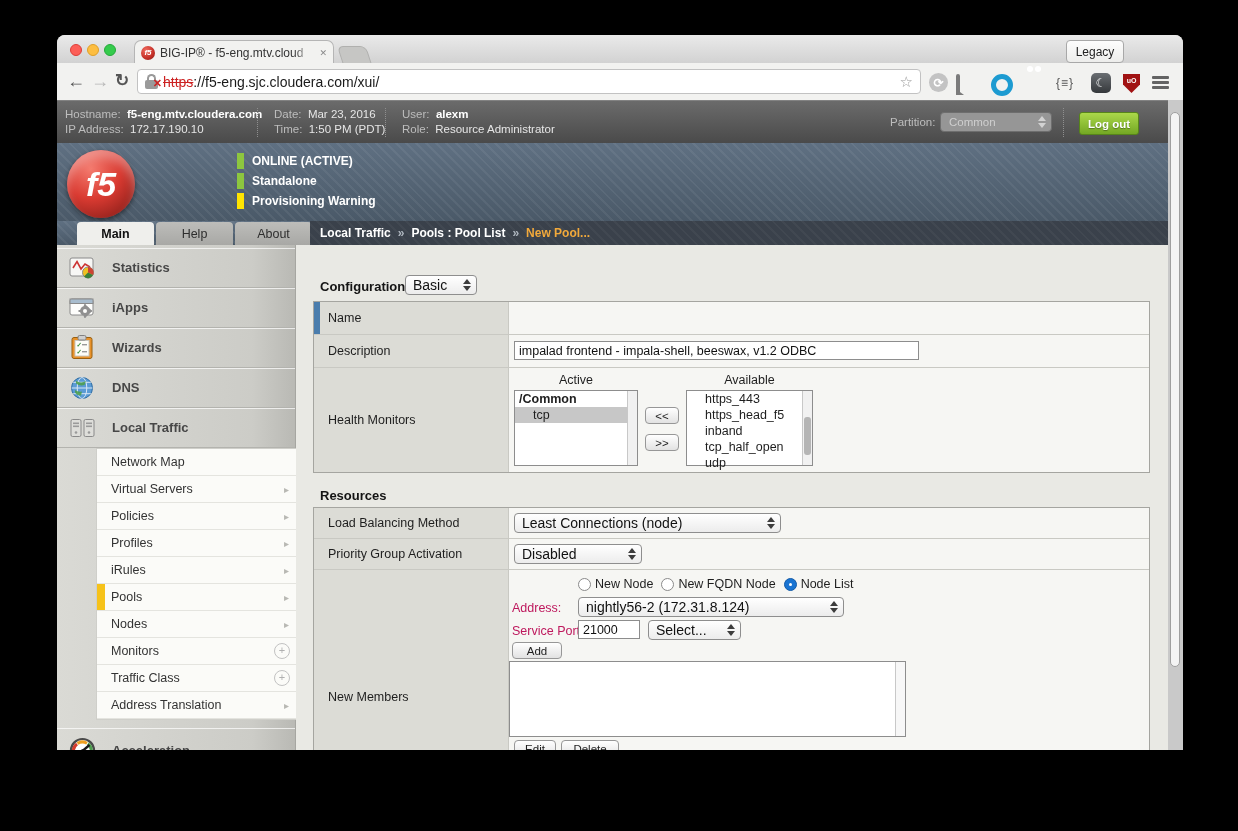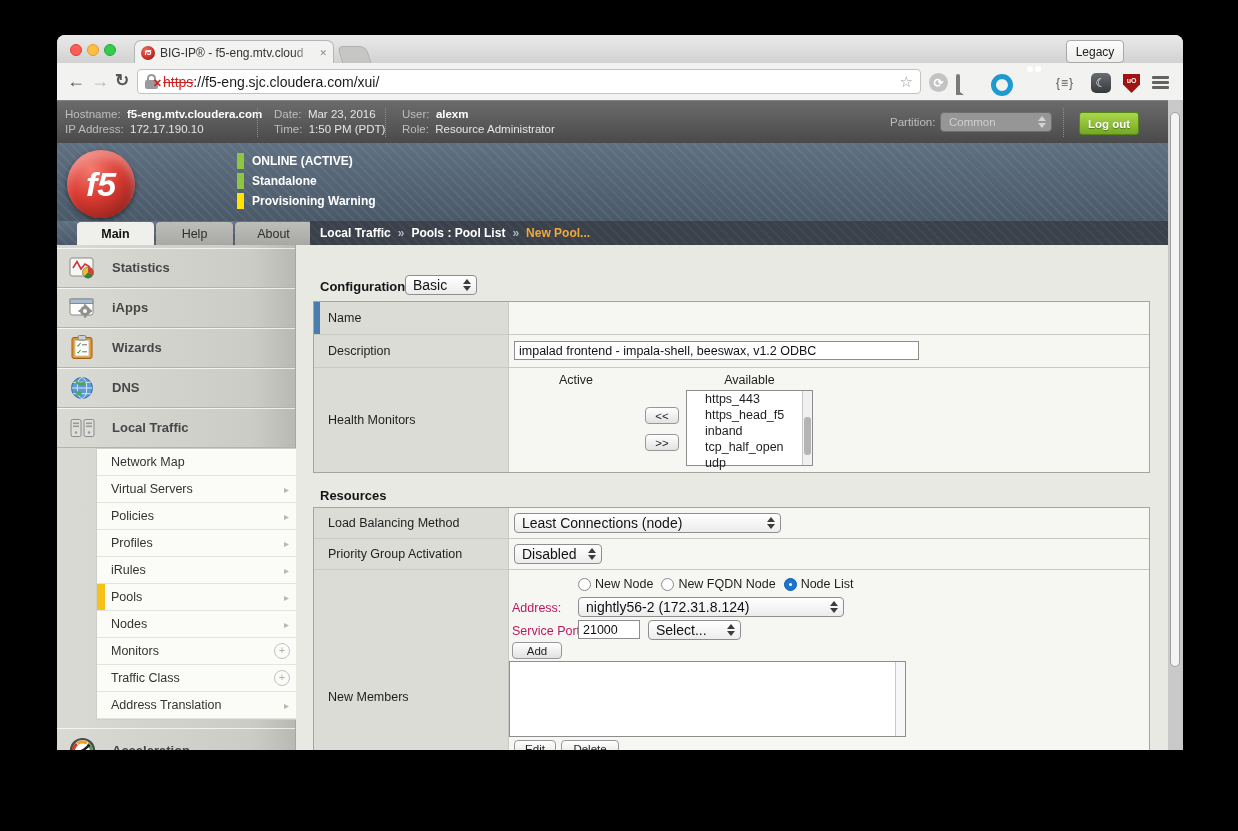--- a/index.html
+++ b/index.html
@@ -416,20 +416,25 @@
             <input class="tin" style="position: absolute; left: 5px; top: 6px; width: 405px;" value="impalad frontend - impala-shell, beeswax, v1.2 ODBC">
           </div>
         </div>
         <div class="frow" style="height:104px">
           <div class="fcell-l">
               <span>Health Monitors</span>
             </div>
           <div class="fcell-v">
             <div class="hmhdr" style="left:5px;width:124px">Active</div>
             <div class="hmhdr" style="left:177px;width:127px">Available</div>
+            <div class="dual" style="left:5px;top:22px;width:124px;height:76px">
+              <div class="lirow grp">/Common</div>
+              <div class="lirow ind sel">tcp</div>
+              <span class="strip"></span>
+            </div>
             <div class="btn" style="left:136px;top:39px;width:34px;height:17px">&lt;&lt;</div>
             <div class="btn" style="left:136px;top:66px;width:34px;height:17px">&gt;&gt;</div>
             <div class="dual" style="left:177px;top:22px;width:127px;height:76px">
               <div class="lirow ind">https_443</div>
               <div class="lirow ind">https_head_f5</div>
               <div class="lirow ind">inband</div>
               <div class="lirow ind">tcp_half_open</div>
               <div class="lirow ind">udp</div>
               <span class="strip">
                   <span class="thumb" style="top:26px;height:38px"></span>
@@ -451,21 +456,21 @@
               <span>Least Connections (node)</span>
                 <span class="spin"></span>
             </div>
           </div>
         </div>
         <div class="frow" style="height:30px">
           <div class="fcell-l">
               <span>Priority Group Activation</span>
             </div>
           <div class="fcell-v">
-            <div class="selbox" style="left:5px;top:5px;width:88px">
+            <div class="selbox" style="left:5px;top:5px;width:128px">
               <span>Disabled</span>
                 <span class="spin"></span>
             </div>
           </div>
         </div>
         <div class="frow" style="height:183px">
           <div class="fcell-l" style="align-items:flex-start;padding-top:120px">
             <span>New Members</span>
           </div>
           <div class="fcell-v">

